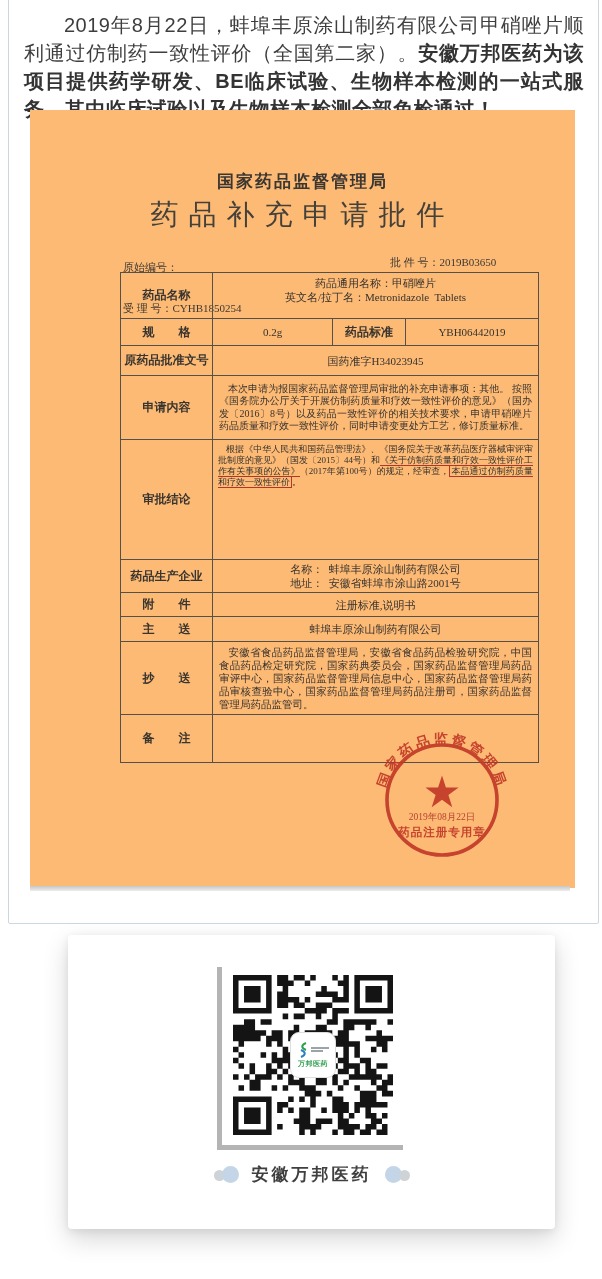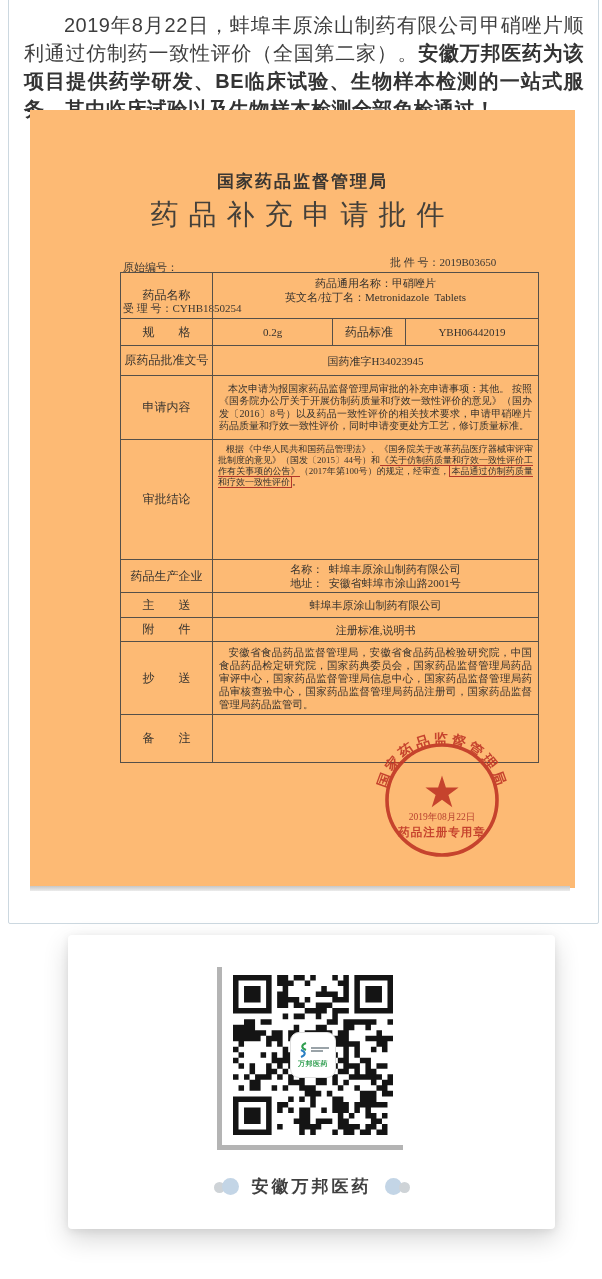--- a/index.html
+++ b/index.html
@@ -44,21 +44,21 @@
   .approval-no {
     position:absolute; left:360px; top:145px; font-size:11px; white-space:pre-wrap;
     color:#3c3833;
   }
   table.cert-table {
     position:absolute; left:90px; top:162px; width:419px;
     border-collapse:collapse; table-layout:fixed;
   }
   .cert-table td { border:1px solid #555049; vertical-align:middle;text-align:center; }
   .cert-table .lbl {
-    font-family:"Liberation Sans", sans-serif; font-weight:400;
+    font-family:"Liberation Sans", sans-serif; font-weight:700;
     font-size:12px; text-align:center; color:#38342f; padding:0 2px;
   }
   .cert-table .val {
     font-size:11px; line-height:14px; padding:2px 8px; white-space:pre-wrap;
   }
   .cert-table .val-sm  { font-size:10px;  line-height:12.5px; text-indent:0.9em; text-align:justify; padding:2px 6px; }
   .cert-table .val-xs  { font-size:9px;   line-height:11px;   text-indent:0.9em; text-align:justify;
                          vertical-align:top; padding:4px 5px 0 5px; }
   .cert-table .val-cc  { font-size:10.5px; line-height:13px;  text-indent:0.9em; text-align:justify;
                          vertical-align:top; padding:4px 6px 0 6px; }
@@ -79,21 +79,21 @@
   .qr-logo {
     position:absolute; left:222px; top:97px; width:46px; height:46px;
     background:#fff; border:1px solid #ddd; border-radius:9px;
     display:flex; flex-direction:column; align-items:center; justify-content:center;
   }
   .qr-logo .rowx { display:flex; align-items:center; gap:2px; }
   .qr-logo .bars i { display:block; height:2px; width:18px; background:#9aa3a8; margin:1.5px 0; }
   .qr-logo .bars i:nth-child(2){ width:12px; }
   .logo-name { font-size:7px; color:#2f9e4f; font-weight:700; letter-spacing:0.5px; margin-top:1px; }
   .caption {
-    position:absolute; left:0; top:240px; width:100%;
+    position:absolute; left:0; top:228px; width:100%;
     display:flex; align-items:center; justify-content:center; gap:13px;
   }
   .caption-text {
     font-size:17px; color:#3f3f3f; font-weight:600; letter-spacing:3px;
   }
   .orn { position:relative; width:26px; height:18px; display:inline-block; }
   .orn i { position:absolute; border-radius:50%; display:block; }
   .orn .big  { width:17px; height:17px; background:#c3d5e6; top:0; }
   .orn .small{ width:11px; height:11px; background:#ced3d7; top:4px; }
   .orn-l .big  { right:0; }  .orn-l .small{ left:1px; }
@@ -144,27 +144,27 @@
     </tr>
     <tr style="height:120px">
       <td class="lbl">审批结论</td>
       <td class="val val-xs" colspan="3"><span>根据《中华人民共和国药品管理法》、《国务院关于改革药品医疗器械审评审批制度的意见》（国发〔2015〕44号）和</span><span class="u-red">《关于仿制药质量和疗效一致性评价工作有关事项的公告》</span><span>（2017年第100号）的规定，经审查，</span><span class="box-red">本品通过仿制药质量和疗效一致性评价</span><span>。</span></td>
     </tr>
     <tr style="height:28px">
       <td class="lbl">药品生产企业</td>
       <td class="val" colspan="3">名称：  蚌埠丰原涂山制药有限公司
 地址：  安徽省蚌埠市涂山路2001号</td>
     </tr>
+    <tr style="height:24px">
+      <td class="lbl">附　　件</td>
+      <td class="val" colspan="3">注册标准,说明书</td>
+    </tr>
     <tr style="height:25px">
       <td class="lbl">主　　送</td>
       <td class="val" colspan="3">蚌埠丰原涂山制药有限公司</td>
-    </tr>
-    <tr style="height:24px">
-      <td class="lbl">附　　件</td>
-      <td class="val" colspan="3">注册标准,说明书</td>
     </tr>
     <tr style="height:73px">
       <td class="lbl">抄　　送</td>
       <td class="val val-cc" colspan="3">安徽省食品药品监督管理局，安徽省食品药品检验研究院，中国食品药品检定研究院，国家药典委员会，国家药品监督管理局药品审评中心，国家药品监督管理局信息中心，国家药品监督管理局药品审核查验中心，国家药品监督管理局药品注册司，国家药品监督管理局药品监管司。</td>
     </tr>
     <tr style="height:48px">
       <td class="lbl">备　　注</td>
       <td class="val" colspan="3"></td>
     </tr>
     </tbody>

